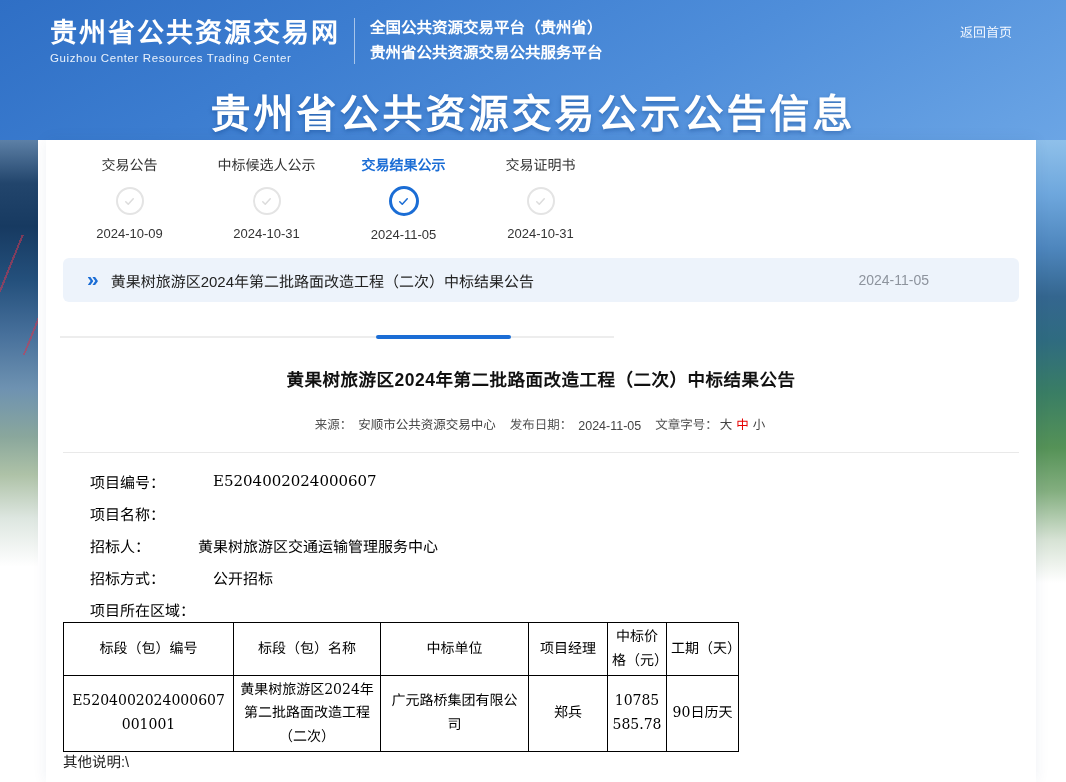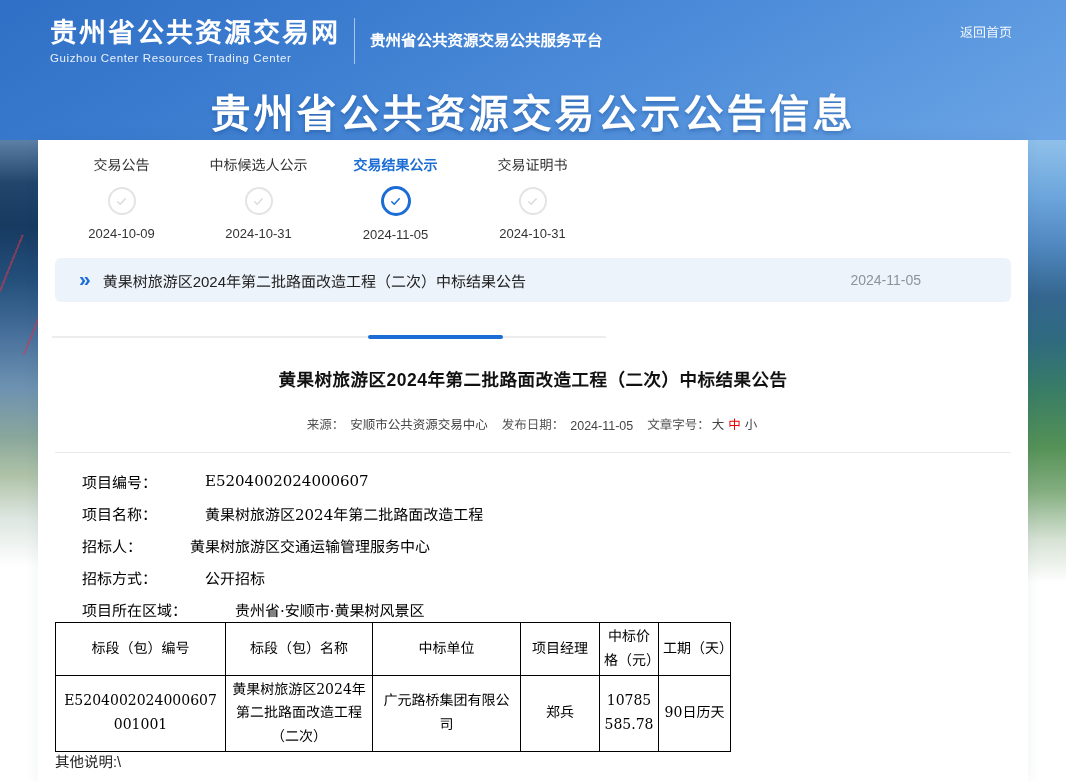--- a/index.html
+++ b/index.html
@@ -30,21 +30,21 @@
       #6e92b1 46%, #8aa79c 55%, #aec2a7 62%, #dde6e0 70%, #ffffff 79%, #ffffff 100%); }
   .strip-left:after { content:""; position:absolute; left:0; top:95px; width:38px; height:120px;
     background:repeating-linear-gradient(112deg, transparent 0 20px,
       rgba(210,55,80,.55) 20px 22px, transparent 22px 46px); }
   .strip-right { right:0;
     background:linear-gradient(to bottom,
       #8fc0ea 0%, #6ea7dd 10%, #4e86bd 20%, #34668f 29%, #2f6b80 37%,
       #3a7e64 47%, #559257 57%, #83ae7f 65%, #d6e2d4 74%, #ffffff 82%, #ffffff 100%); }
 
   
-  .card { position:absolute; left:38px; top:140px; width:990px; height:642px;
+  .card { position:absolute; left:46px; top:140px; width:990px; height:642px;
           background:#fff; box-shadow:0 0 14px rgba(20,60,120,.07); }
 
   
   .steps { position:absolute; left:15px; top:14px; width:560px; display:flex; }
   .track { position:absolute; left:14px; top:196px; width:554px; height:2px; background:#ededed; }
   .track-active { position:absolute; left:330px; top:195px; width:135px; height:4px;
                   border-radius:2px; }
   .step { width:137px; display:flex; flex-direction:column; align-items:center; cursor:pointer; }
   .step-label { font-size:14px; color:#333; height:20px; }
   .step.active .step-label { color:#1b6dd5; font-weight:bold; }
@@ -97,20 +97,21 @@
 <div class="stage">
 
   <div class="hero">
     <div class="hero-top">
       <div class="logo-block">
         <div class="logo-title">贵州省公共资源交易网</div>
         <div class="logo-sub">Guizhou Center Resources Trading Center</div>
       </div>
       <div class="v-sep"></div>
       <div class="platform">
+        <div>全国公共资源交易平台（贵州省）</div>
         <div>贵州省公共资源交易公共服务平台</div>
       </div>
       <a class="home-link">返回首页</a>
     </div>
     <div class="hero-title">贵州省公共资源交易公示公告信息</div>
   </div>
 
   <div class="strip strip-left"></div>
   <div class="strip strip-right"></div>
 
@@ -180,33 +181,31 @@
     </div>
     <div class="divider"></div>
 
     <div class="fields">
       <div class="field-line">
         <span>项目编号：</span>
           <span>E5204002024000607</span>
       </div>
       <div class="field-line">
         <span>项目名称：</span>
-          <span>黄果树旅游区2024年第二批路面改造工程</span>
       </div>
       <div class="field-line">
         <span>招标人：</span>
           <span>黄果树旅游区交通运输管理服务中心</span>
       </div>
       <div class="field-line">
         <span>招标方式：</span>
           <span>公开招标</span>
       </div>
       <div class="field-line">
         <span>项目所在区域：</span>
-          <span>贵州省·安顺市·黄果树风景区</span>
       </div>
     </div>
 
     <table class="rtable">
       <colgroup>
         <col style="width:170px">
           <col style="width:147px">
           <col style="width:148px">
         <col style="width:79px">
           <col style="width:59px">

